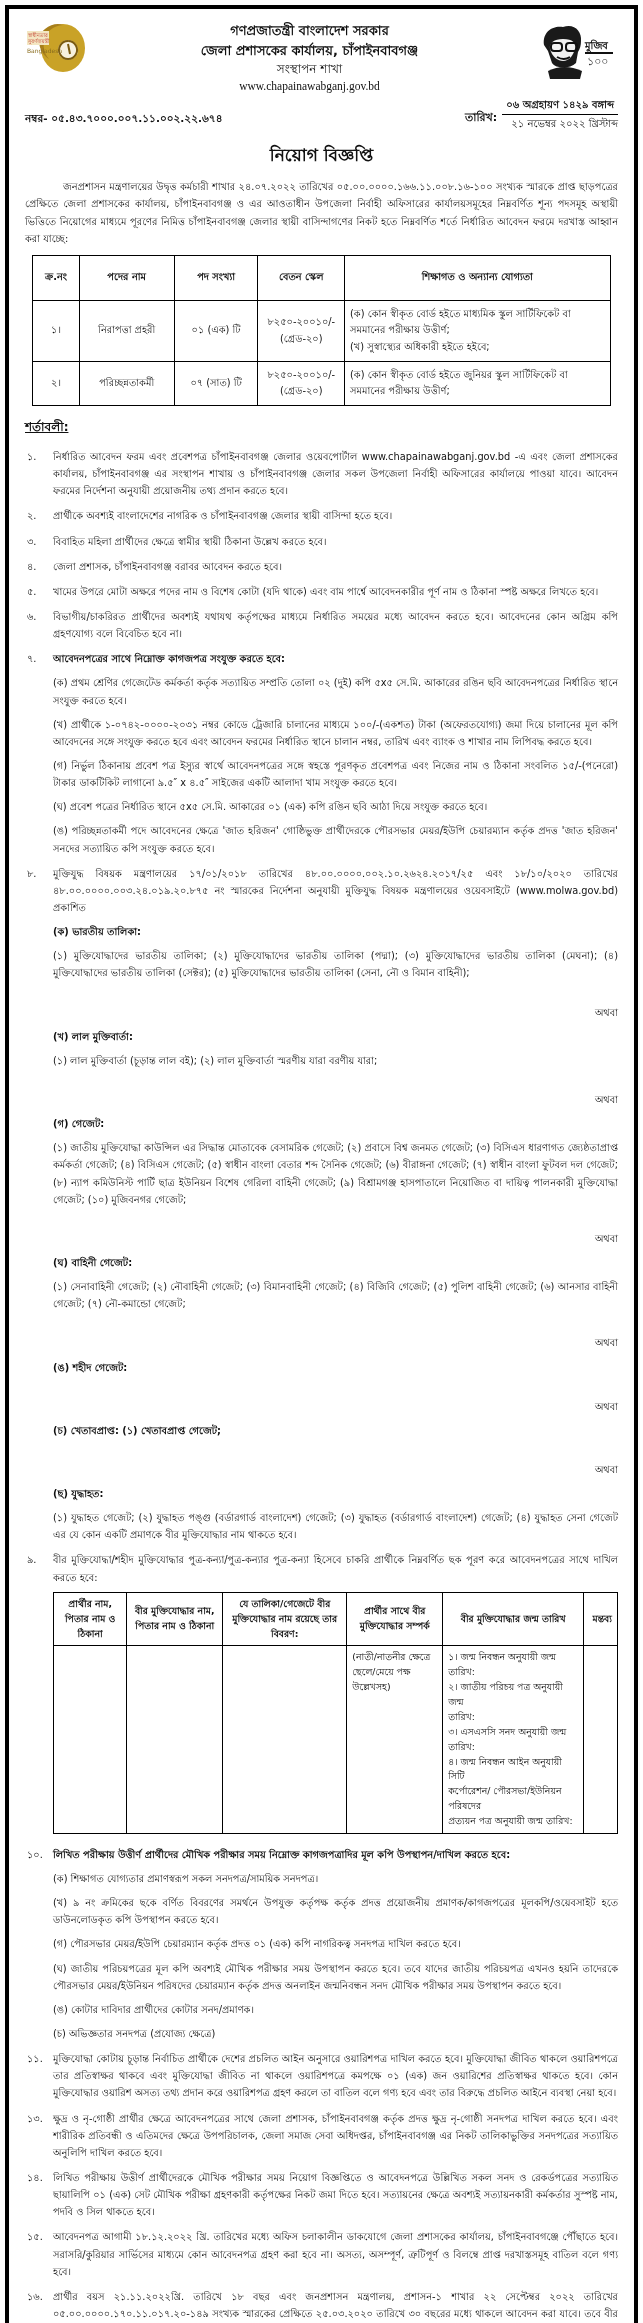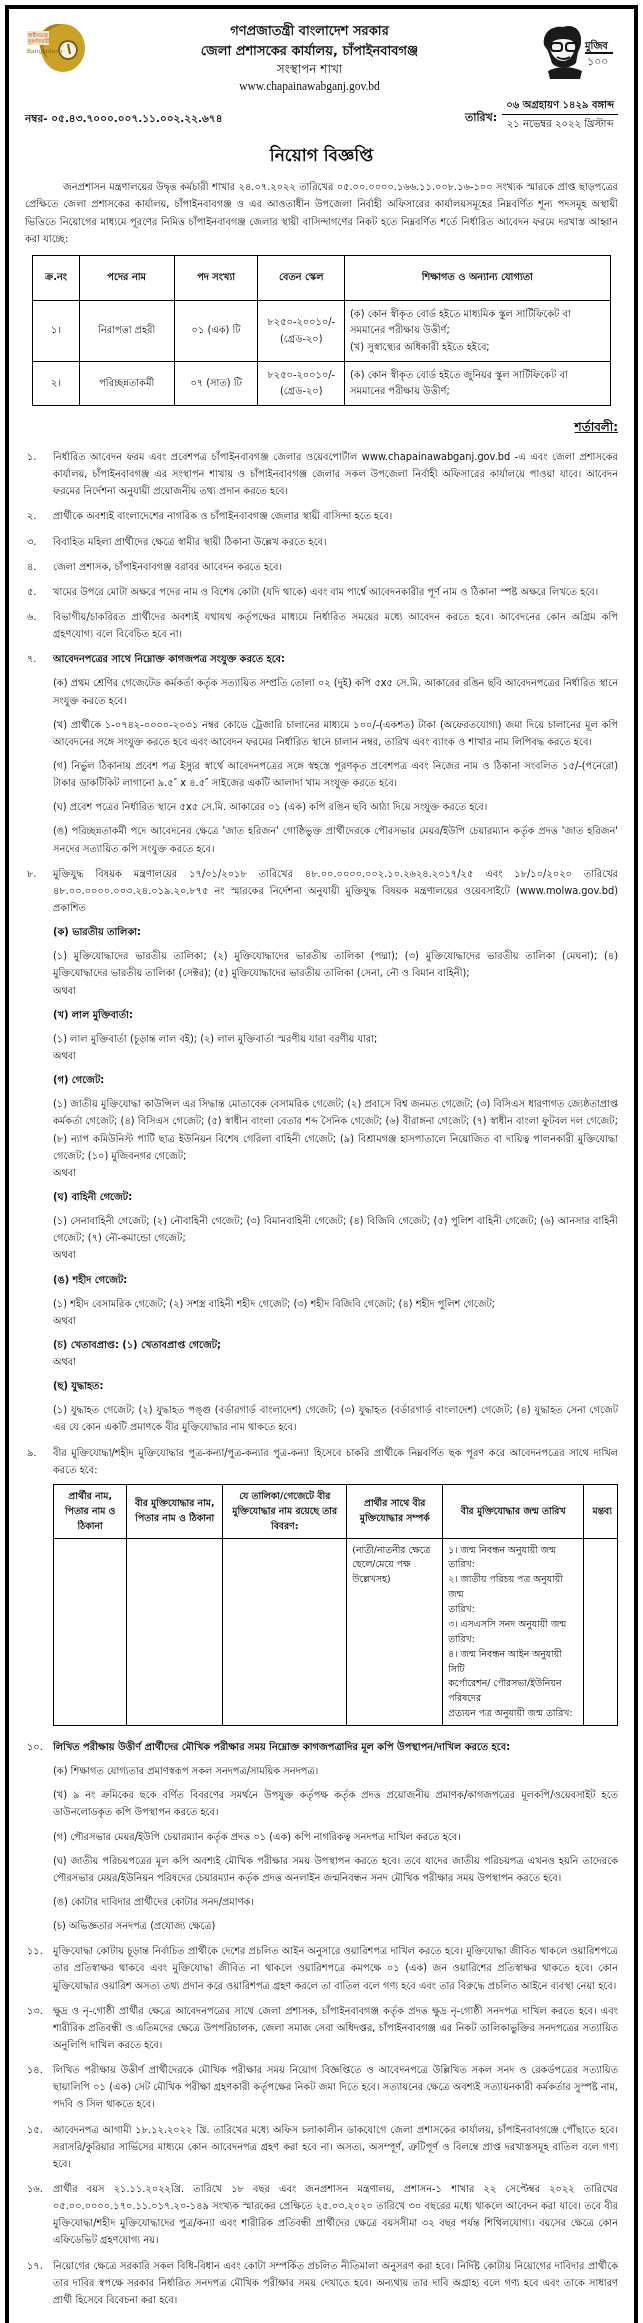--- a/index.html
+++ b/index.html
@@ -13,40 +13,40 @@
   .h-office{font-size:13px;font-weight:bold;}
   .h-branch{font-size:12px;font-weight:normal;}
   .h-web{font-size:11.5px;font-family:"Liberation Serif","DejaVu Serif",serif;}
   .logo{flex:0 0 auto;}
   .memo-row{display:flex;justify-content:space-between;align-items:flex-start;margin-top:2px;}
   .memo{font-size:10.5px;font-weight:bold;padding-top:14px;}
   .dateblock{display:flex;align-items:center;gap:5px;font-size:10px;}
   .date-label{font-weight:bold;font-size:11px;padding-top:8px;}
   .date-frac{text-align:center;line-height:1.6;}
   .date-top{border-bottom:1.5px solid #000;padding:0 4px 1px 4px;font-weight:bold;}
-  .date-bot{padding-top:1px;}
+  .date-bot{padding-top:1px;text-align:right;}
   
   .title{text-align:center;font-size:17px;font-weight:bold;margin:10px 0 8px 0;}
   .intro{font-size:9.8px;text-align:justify;line-height:1.75;text-indent:38px;}
   
   table{border-collapse:collapse;}
   .t1{width:97.5%;margin:8px auto 4px auto;font-size:9.8px;border-radius:10px;}
   .t1 th,.t1 td{border:1.5px solid #000;padding:5px 5px;vertical-align:middle;}
   .t1 th{font-weight:bold;text-align:center;height:34px;}
   .t1 td{text-align:center;white-space:pre-line;line-height:1.7;}
   .t1 td.qual{text-align:left;}
-  .shorto{text-align:right;font-size:12px;font-weight:bold;text-decoration:underline;margin:12px 0 10px 0;}
+  .shorto{text-align:left;font-size:12px;font-weight:bold;text-decoration:underline;margin:12px 0 10px 0;}
   
   .cond{display:flex;margin:0 0 8px 0;font-size:9.8px;}
   .cnum{flex:0 0 26px;padding-left:2px;line-height:1.75;}
   .cbody{flex:1;line-height:1.75;}
   .ctext{text-align:justify;}
   .b{font-weight:bold;}
   .sub{text-align:justify;margin-top:7px;}
-  .or{text-align:left;margin-top:0;}
+  .or{text-align:right;margin-top:22px;}
   .t2{width:100%;font-size:9.3px;margin:6px 0 4px 0;padding-left:32px;}
   .t2 th,.t2 td{border:1.5px solid #000;padding:4px 5px;vertical-align:middle;line-height:1.6;}
   .t2 th{font-weight:bold;text-align:center;}
   .t2 td{vertical-align:top;text-align:left;white-space:pre-line;height:165px;}
 </style>
 </head>
 <body>
 
 <div class="page">
   <div class="frame">
@@ -199,21 +199,20 @@
             <div class="sub b">(খ) লাল মুক্তিবার্তা:</div>
             <div class="sub">(১) লাল মুক্তিবার্তা (চূড়ান্ত লাল বই); (২) লাল মুক্তিবার্তা স্মরণীয় যারা বরণীয় যারা;</div>
             <div class="or">অথবা</div>
             <div class="sub b">(গ) গেজেট:</div>
             <div class="sub">(১) জাতীয় মুক্তিযোদ্ধা কাউন্সিল এর সিদ্ধান্ত মোতাবেক বেসামরিক গেজেট; (২) প্রবাসে বিশ্ব জনমত গেজেট; (৩) বিসিএস ধারণাগত জ্যেষ্ঠতাপ্রাপ্ত কর্মকর্তা গেজেট; (৪) বিসিএস গেজেট; (৫) স্বাধীন বাংলা বেতার শব্দ সৈনিক গেজেট; (৬) বীরাঙ্গনা গেজেট; (৭) স্বাধীন বাংলা ফুটবল দল গেজেট; (৮) ন্যাপ কমিউনিস্ট পার্টি ছাত্র ইউনিয়ন বিশেষ গেরিলা বাহিনী গেজেট; (৯) বিশ্রামগঞ্জ হাসপাতালে নিয়োজিত বা দায়িত্ব পালনকারী মুক্তিযোদ্ধা গেজেট; (১০) মুজিবনগর গেজেট;</div>
             <div class="or">অথবা</div>
             <div class="sub b">(ঘ) বাহিনী গেজেট:</div>
             <div class="sub">(১) সেনাবাহিনী গেজেট; (২) নৌবাহিনী গেজেট; (৩) বিমানবাহিনী গেজেট; (৪) বিজিবি গেজেট; (৫) পুলিশ বাহিনী গেজেট; (৬) আনসার বাহিনী গেজেট; (৭) নৌ-কমান্ডো গেজেট;</div>
             <div class="or">অথবা</div>
             <div class="sub b">(ঙ) শহীদ গেজেট:</div>
-            <div class="sub">(১) শহীদ বেসামরিক গেজেট; (২) সশস্ত্র বাহিনী শহীদ গেজেট; (৩) শহীদ বিজিবি গেজেট; (৪) শহীদ পুলিশ গেজেট;</div>
             <div class="or">অথবা</div>
             <div class="sub b">(চ) খেতাবপ্রাপ্ত: (১) খেতাবপ্রাপ্ত গেজেট;</div>
             <div class="or">অথবা</div>
             <div class="sub b">(ছ) যুদ্ধাহত:</div>
             <div class="sub">(১) যুদ্ধাহত গেজেট; (২) যুদ্ধাহত পঙ্গু (বর্ডারগার্ড বাংলাদেশ) গেজেট; (৩) যুদ্ধাহত (বর্ডারগার্ড বাংলাদেশ) গেজেট; (৪) যুদ্ধাহত সেনা গেজেট এর যে কোন একটি প্রমাণকে বীর মুক্তিযোদ্ধার নাম থাকতে হবে।</div>
           </div>
         </div>
         <div class="cond">
           <div class="cnum">৯.</div>
           <div class="cbody">

